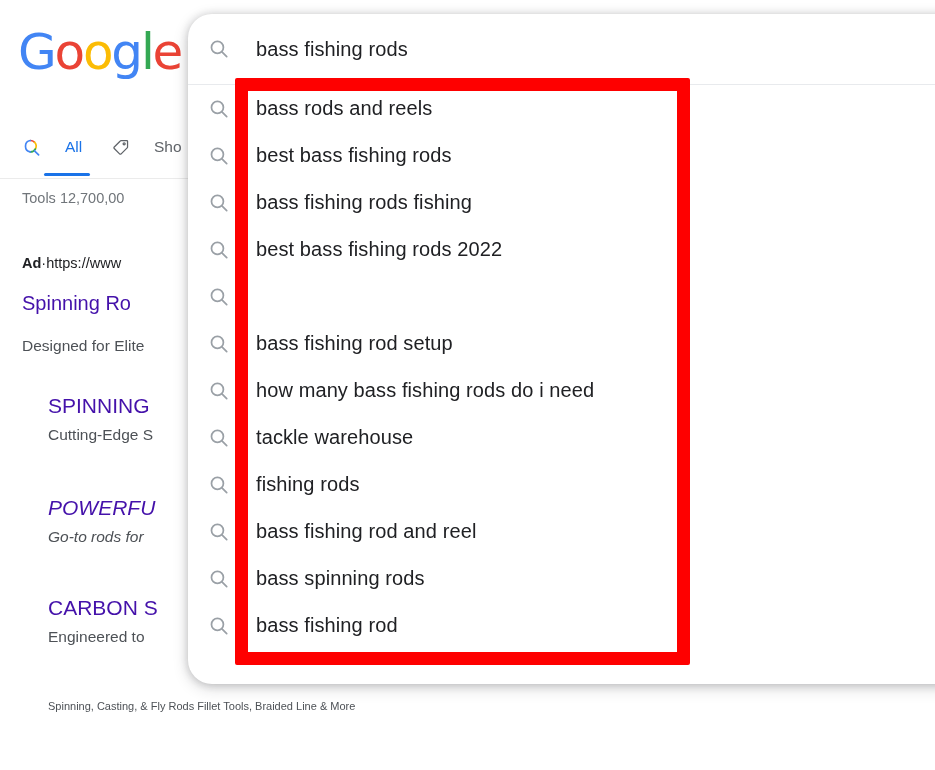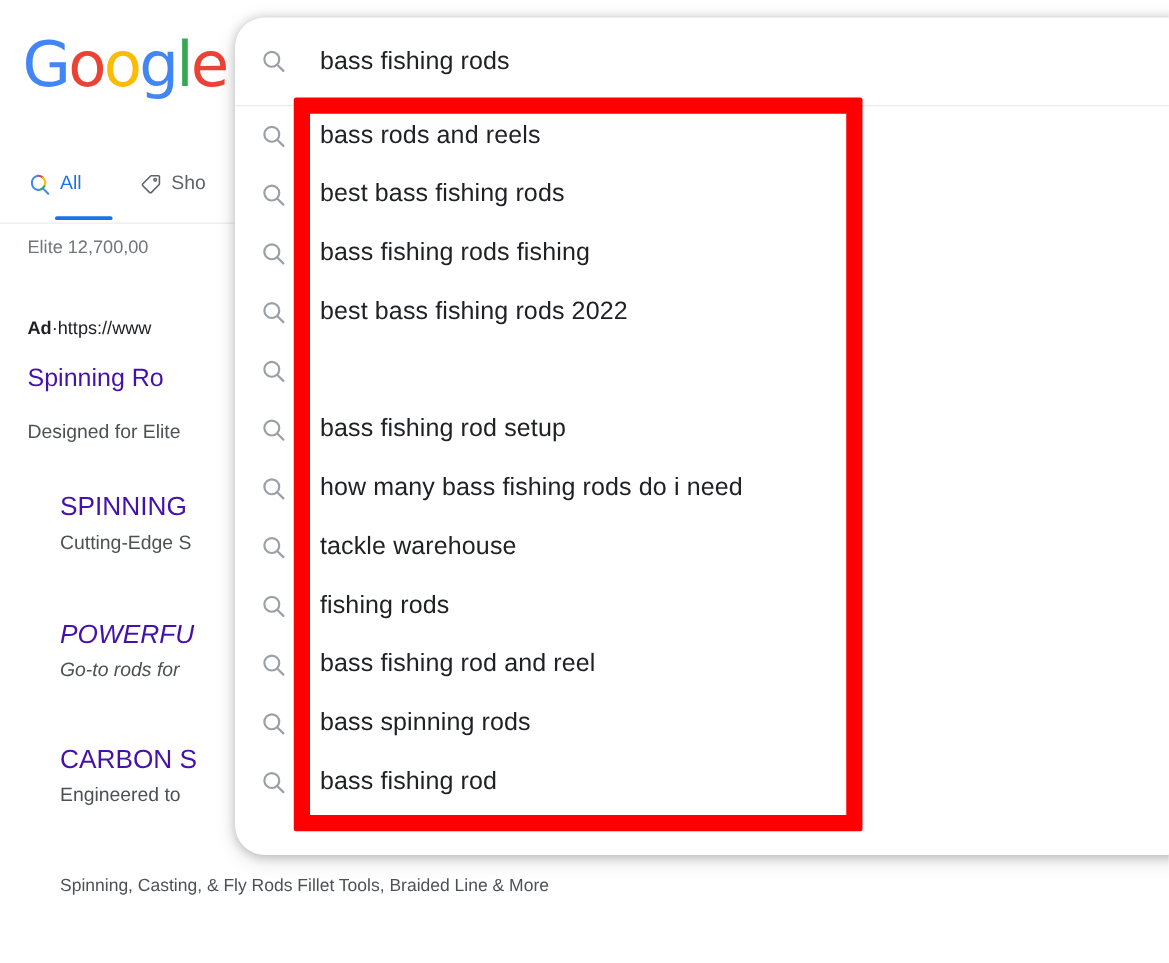--- a/index.html
+++ b/index.html
@@ -56,21 +56,21 @@
   .tabbar .rule {
     position: absolute;
     left: 0; bottom: 0;
     width: 935px; height: 1px;
     background: #ebebeb;
   }
   .tab {
     position: absolute;
     display: flex;
     align-items: center;
-    gap: 7px;
+    gap: 24px;
     height: 30px;
     font-size: 15.5px;
     color: #5f6368;
     white-space: nowrap;
     cursor: pointer;
   }
   .tab.active { color: #1a73e8; }
   .tab .uline {
     position: absolute;
     left: 22px; bottom: -14px;
@@ -141,21 +141,21 @@
   .shop-result { position: absolute; left: 48px; top: 692px; }
   .shop-result .sr-title {
     font-size: 25px;
     color: #4411aa;
     white-space: nowrap;
     line-height: 1.25;
     cursor: pointer;
   }
   .shop-result .sr-desc {
     margin-top: 8px;
-    font-size: 14px;
+    font-size: 11px;
     color: #4d5156;
     white-space: nowrap;
   }
 
   
 
   .ac-panel {
     position: absolute;
     left: 188px; top: 14px;
     width: 790px;
@@ -255,21 +255,21 @@
         <svg class="tab-icon" viewBox="0 0 24 24">
           <path d="M12.8 3.2H20a.9.9 0 0 1 .9.9v7.2a1.6 1.6 0 0 1-.47 1.13l-7.6 7.6a1.4 1.4 0 0 1-2 0l-6.7-6.7a1.4 1.4 0 0 1 0-2l7.6-7.6a1.6 1.6 0 0 1 1.07-.53z" fill="none" stroke="#5f6368" stroke-width="1.6" stroke-linejoin="round"></path>
           <circle cx="16.6" cy="7.4" r="1.35" fill="none" stroke="#5f6368" stroke-width="1.5"></circle>
         </svg>
         <span>Sho</span>
       </div>
 
       <div class="rule"></div>
     </div>
 
-    <div class="result-count">Elite 12,700,00</div>
+    <div class="result-count">Tools 12,700,00</div>
 
     <div class="ad-line">
       <b>Ad</b><span class="dot">·</span><span class="url">https://www</span>
     </div>
     <div class="ad-title">Spinning Ro</div>
     <div class="ad-desc">Designed for Elite</div>
 
     <div class="sitelink" id="sitelink-0">
       <div class="sl-title">SPINNING</div>
       <div class="sl-desc">Cutting-Edge S</div>

